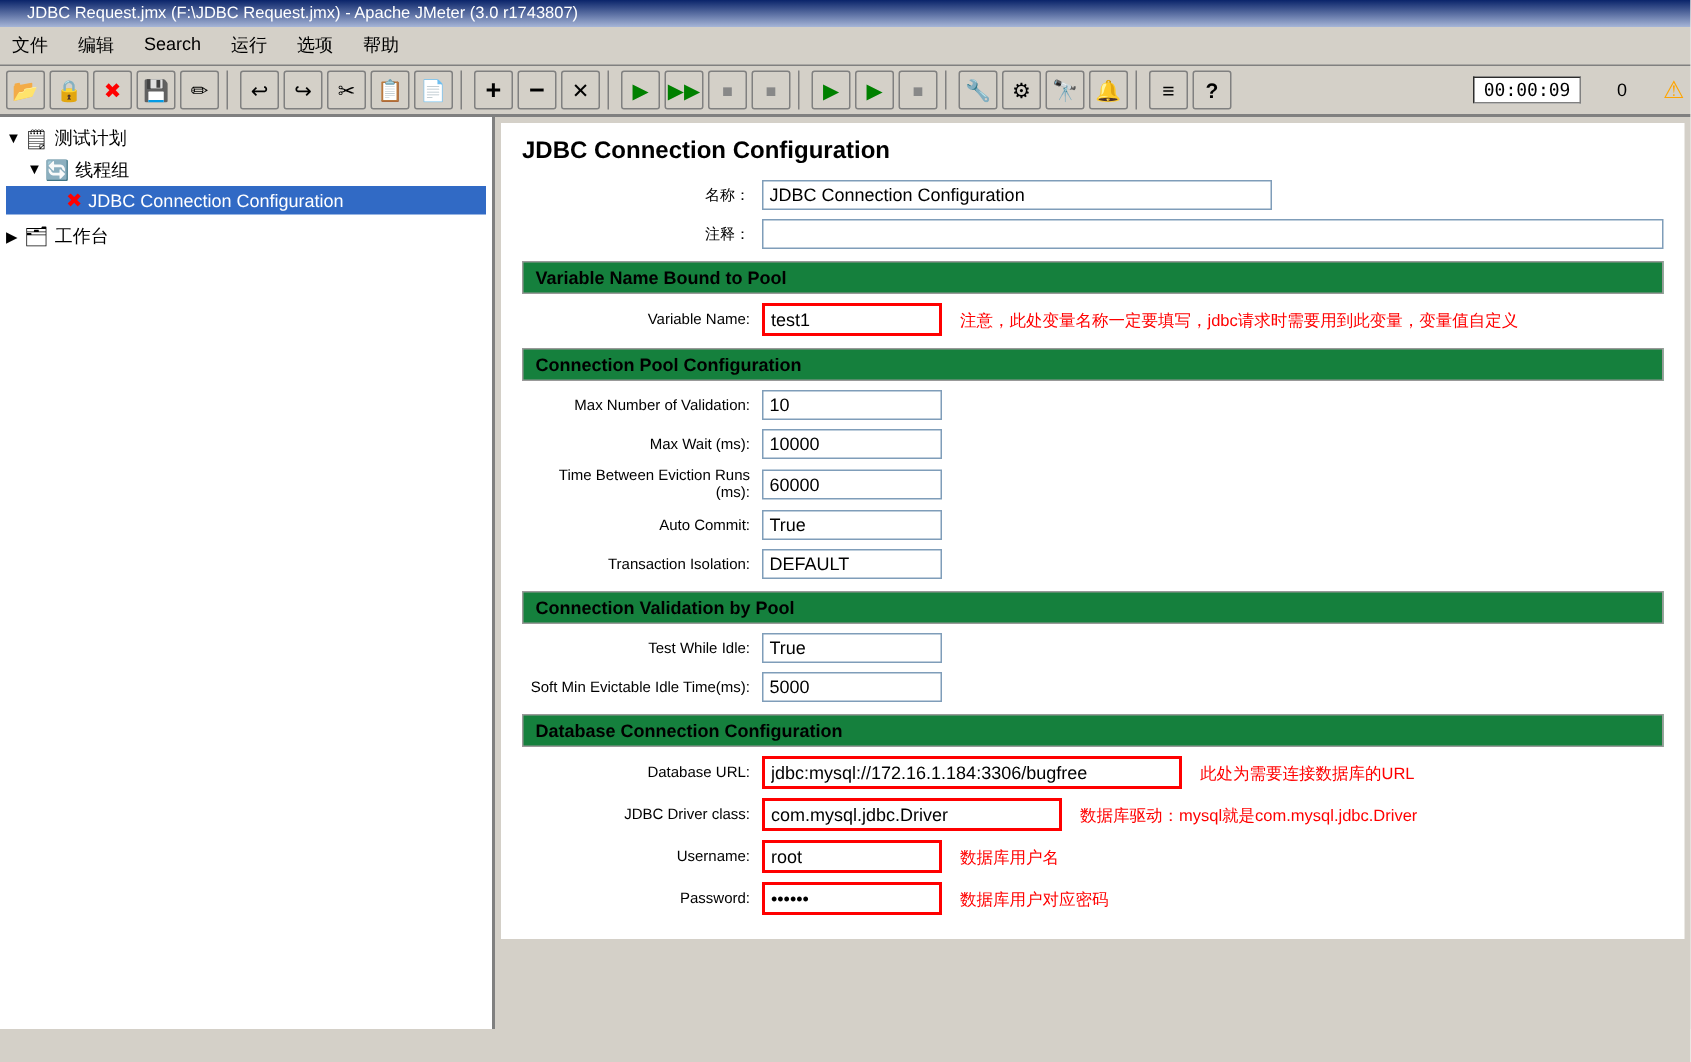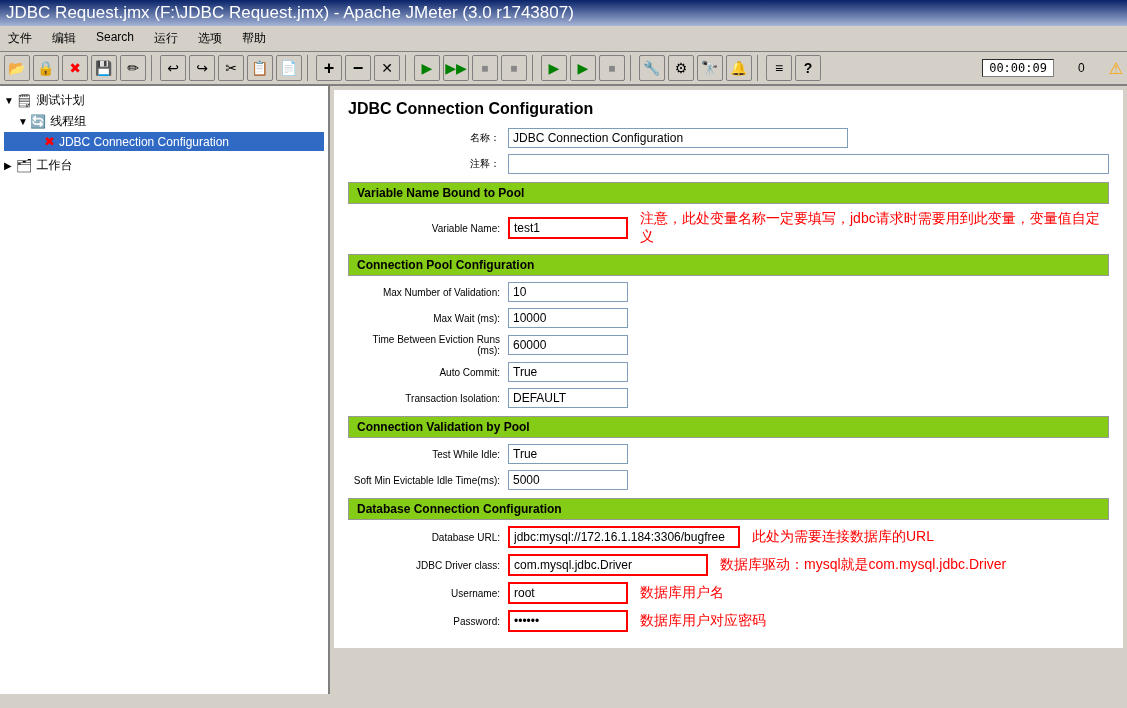--- a/index.html
+++ b/index.html
@@ -2,22 +2,22 @@
 <html><head>
   <meta charset="utf-8">
   <style>
     * { box-sizing: border-box; margin: 0; padding: 0; }
     body { font-family: "Microsoft YaHei", SimSun, Arial, sans-serif; font-size: 12px; background: #d4d0c8; color: #000; }
 
     
     #titlebar {
       background: linear-gradient(to bottom, #0a246a, #a6b5d7);
       color: white;
-      padding: 3px 6px;
-      font-size: 17px;
+      padding: 3px 18px;
+      font-size: 11px;
       display: flex;
       align-items: center;
     }
 
     
     #menubar {
       background: #d4d0c8;
       padding: 2px 4px;
       display: flex;
       gap: 12px;
@@ -128,31 +128,31 @@
       padding: 2px 4px;
       font-size: 12px;
       background: white;
       min-width: 120px;
     }
     .form-input-full {
       flex: 1;
     }
 
     .section-header {
-      background: #84cc16;
+      background: #15803d;
       font-weight: bold;
       font-size: 12px;
       padding: 3px 8px;
       margin: 8px 0 6px 0;
       border: 1px solid #999;
     }
 
     .note-red {
       color: red;
-      font-size: 14px;
+      font-size: 11px;
       margin-left: 12px;
     }
 
     .input-outlined {
       border: 2px solid red !important;
     }
   </style>
 </head>
 <body>
 
@@ -288,21 +288,21 @@
         <input class="form-input" style="width: 80px;" type="text" value="True">
       </div>
       <div class="form-row">
         <span class="form-label">Soft Min Evictable Idle Time(ms):</span>
         <input class="form-input" style="width: 80px;" type="text" value="5000">
       </div>
 
       <div class="section-header">Database Connection Configuration</div>
       <div class="form-row">
         <span class="form-label">Database URL:</span>
-        <input class="form-input input-outlined" style="width: 232px;" type="text" value="jdbc:mysql://172.16.1.184:3306/bugfree">
+        <input class="form-input input-outlined" style="width: 280px;" type="text" value="jdbc:mysql://172.16.1.184:3306/bugfree">
         <span class="note-red">此处为需要连接数据库的URL</span>
       </div>
       <div class="form-row">
         <span class="form-label">JDBC Driver class:</span>
         <input class="form-input input-outlined" style="width: 200px;" type="text" value="com.mysql.jdbc.Driver">
         <span class="note-red">数据库驱动：mysql就是com.mysql.jdbc.Driver</span>
       </div>
       <div class="form-row">
         <span class="form-label">Username:</span>
         <input class="form-input input-outlined" style="width: 80px;" type="text" value="root">

